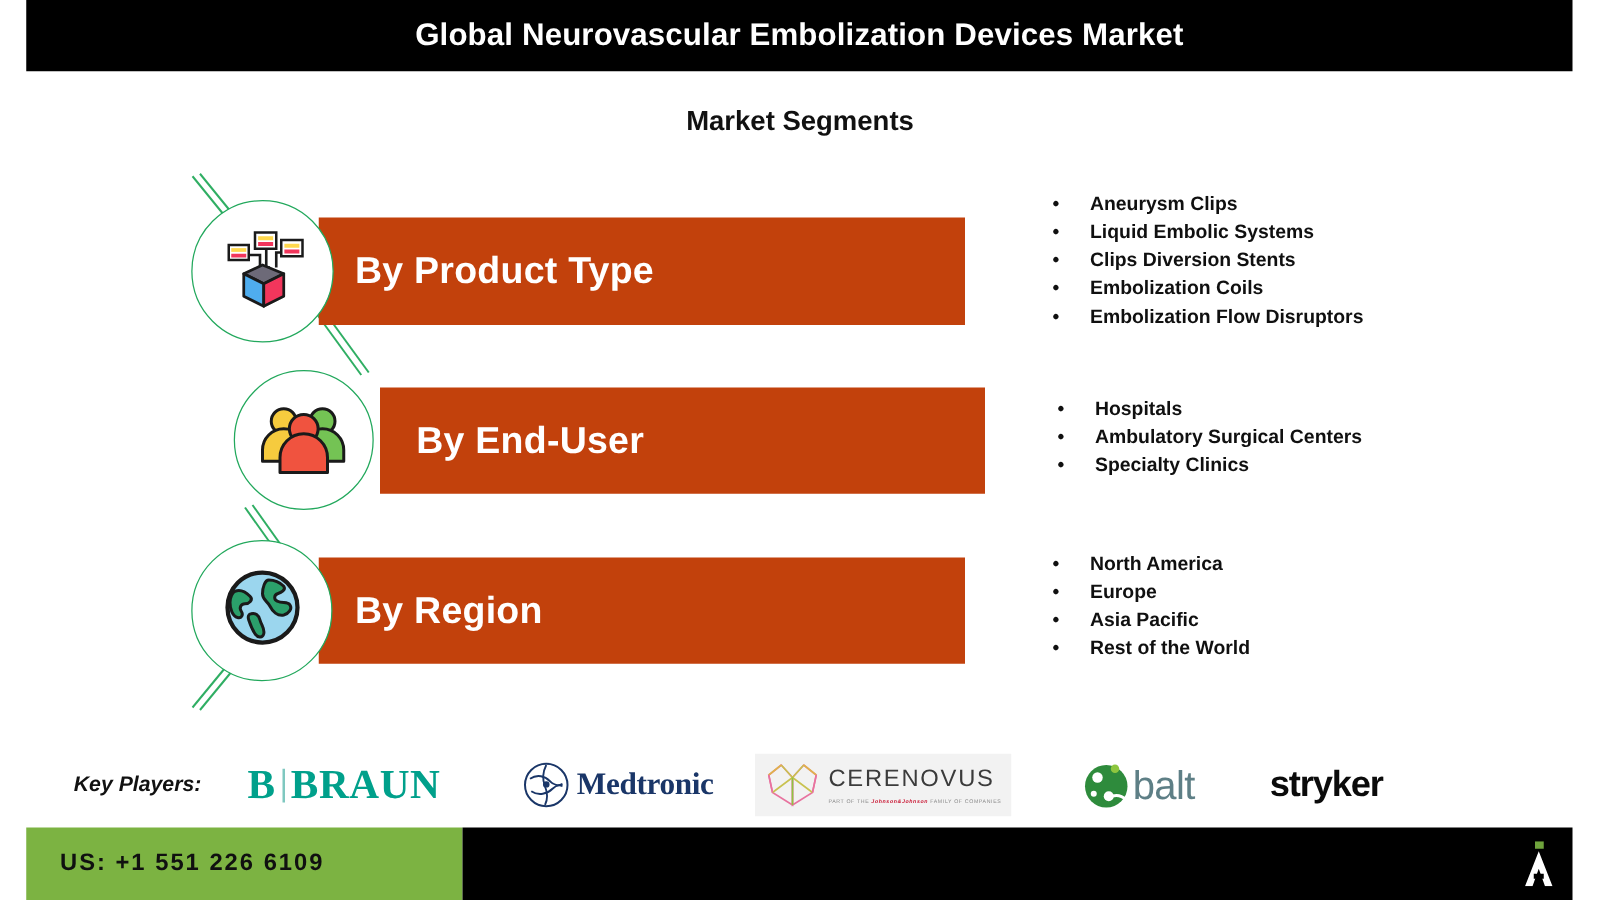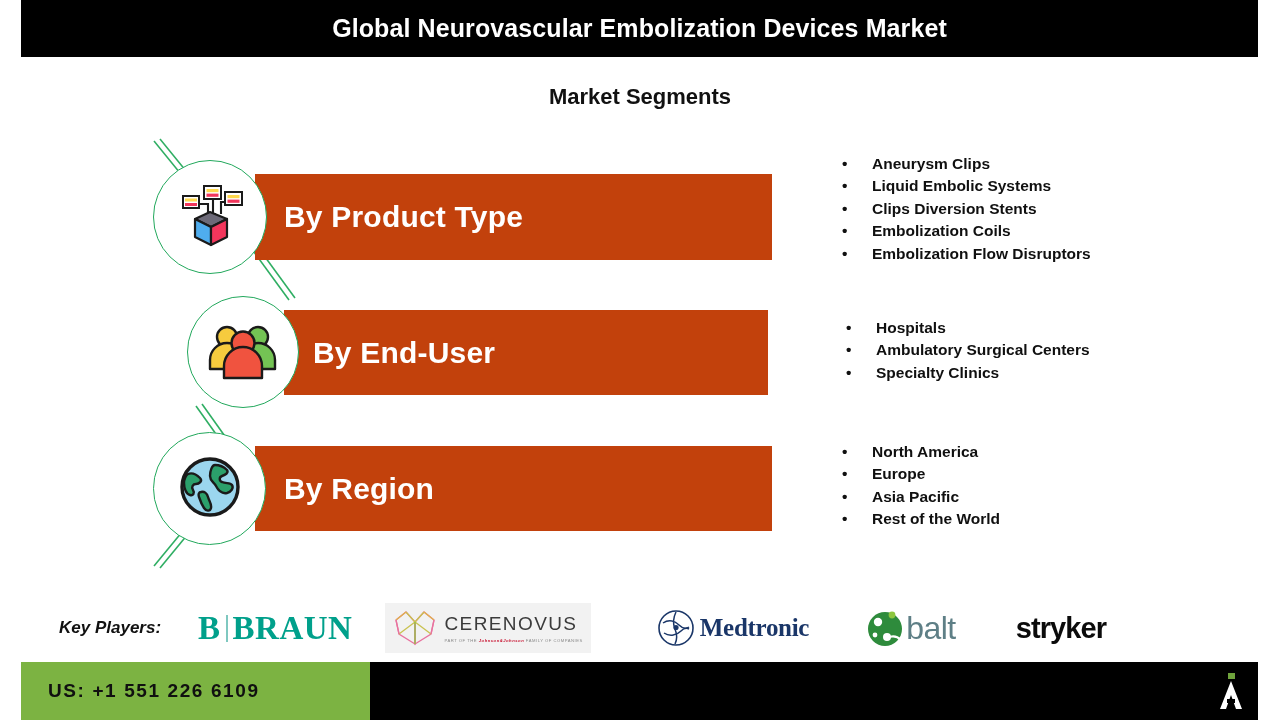--- a/index.html
+++ b/index.html
@@ -91,21 +91,21 @@
     justify-content: center;
     z-index: 4;
   }
 
   
   #bar-product   { left: 255px; top: 174px; width: 517px; height: 86px; }
   #bar-product .seg-label { margin-left: 29px; }
   #circle-product { left: 153px; top: 160px; width: 114px; height: 114px; }
 
   
-  #bar-enduser   { left: 284px; top: 310px; width: 484px; height: 85px; }
+  #bar-enduser   { left: 304px; top: 310px; width: 484px; height: 85px; }
   #bar-enduser .seg-label { margin-left: 29px; }
   #circle-enduser { left: 187px; top: 296px; width: 112px; height: 112px; }
 
   
   #bar-region    { left: 255px; top: 446px; width: 517px; height: 85px; }
   #bar-region .seg-label { margin-left: 29px; }
   #circle-region { left: 153px; top: 432px; width: 113px; height: 113px; }
 
   
   .bullets {
@@ -418,20 +418,33 @@
 
 <div class="players">
   <span class="players-label">Key Players:</span>
 
   <span class="logo-slot braun">
     <span>B</span>
     <span class="pipe"></span>
     <span>BRAUN</span>
   </span>
 
+  <span class="logo-slot medtronic">
+    <span class="mark">
+      <svg width="38" height="38" viewBox="0 0 38 38">
+        <circle cx="19" cy="19" r="17" fill="none" stroke="#1A3668" stroke-width="1.6"></circle>
+        <path d="M6 14 c6 -4 12 -2 16 2 c3 3 7 4 10 2" fill="none" stroke="#1A3668" stroke-width="1.5"></path>
+        <path d="M7 24 c6 4 13 2 17 -2 c3 -3 6 -3 8 -2" fill="none" stroke="#1A3668" stroke-width="1.5"></path>
+        <path d="M19 3 c-3 6 -3 12 -1 17 c2 5 2 11 0 15" fill="none" stroke="#1A3668" stroke-width="1.5"></path>
+        <circle cx="19" cy="18.5" r="2.6" fill="#1A3668"></circle>
+      </svg>
+    </span>
+    <span class="word">Medtronic</span>
+  </span>
+
   <span class="logo-slot cerenovus">
     <span class="mark">
       <svg width="44" height="40" viewBox="0 0 44 40">
         <g fill="none" stroke-width="1.3">
           <path d="M22 36 L6 26 L3 12 L13 4 L22 14 Z" stroke="#E8739F"></path>
           <path d="M22 36 L38 26 L41 12 L31 4 L22 14 Z" stroke="#E8739F"></path>
           <path d="M22 14 L13 4 M22 14 L6 26 M22 14 L31 4 M22 14 L38 26" stroke="#C9C24F"></path>
           <path d="M22 14 L22 36" stroke="#8DC63F"></path>
           <path d="M13 4 L3 12 M31 4 L41 12" stroke="#E0B24C"></path>
           <path d="M6 26 L3 12 M38 26 L41 12" stroke="#E8739F"></path>
@@ -441,33 +454,20 @@
     <span class="txtwrap">
       <span class="word">CERENOVUS</span>
       <span class="sub">
         <span>PART OF THE</span>
         <span class="jj">Johnson&amp;Johnson</span>
         <span>FAMILY OF COMPANIES</span>
       </span>
     </span>
   </span>
 
-  <span class="logo-slot medtronic">
-    <span class="mark">
-      <svg width="38" height="38" viewBox="0 0 38 38">
-        <circle cx="19" cy="19" r="17" fill="none" stroke="#1A3668" stroke-width="1.6"></circle>
-        <path d="M6 14 c6 -4 12 -2 16 2 c3 3 7 4 10 2" fill="none" stroke="#1A3668" stroke-width="1.5"></path>
-        <path d="M7 24 c6 4 13 2 17 -2 c3 -3 6 -3 8 -2" fill="none" stroke="#1A3668" stroke-width="1.5"></path>
-        <path d="M19 3 c-3 6 -3 12 -1 17 c2 5 2 11 0 15" fill="none" stroke="#1A3668" stroke-width="1.5"></path>
-        <circle cx="19" cy="18.5" r="2.6" fill="#1A3668"></circle>
-      </svg>
-    </span>
-    <span class="word">Medtronic</span>
-  </span>
-
 
   <span class="logo-slot balt">
     <span class="mark">
       <svg width="44" height="44" viewBox="0 0 44 44">
         <circle cx="20" cy="23" r="17" fill="#2E8B3C"></circle>
         <circle cx="13" cy="16" r="4.2" fill="#ffffff"></circle>
         <circle cx="10" cy="29" r="2.4" fill="#ffffff"></circle>
         <circle cx="27" cy="9" r="3.4" fill="#8DC63F"></circle>
         <path d="M22 32 c6 -3 11 -1 14 2" fill="none" stroke="#ffffff" stroke-width="2.4"></path>
         <circle cx="22" cy="31" r="4" fill="#ffffff"></circle>

